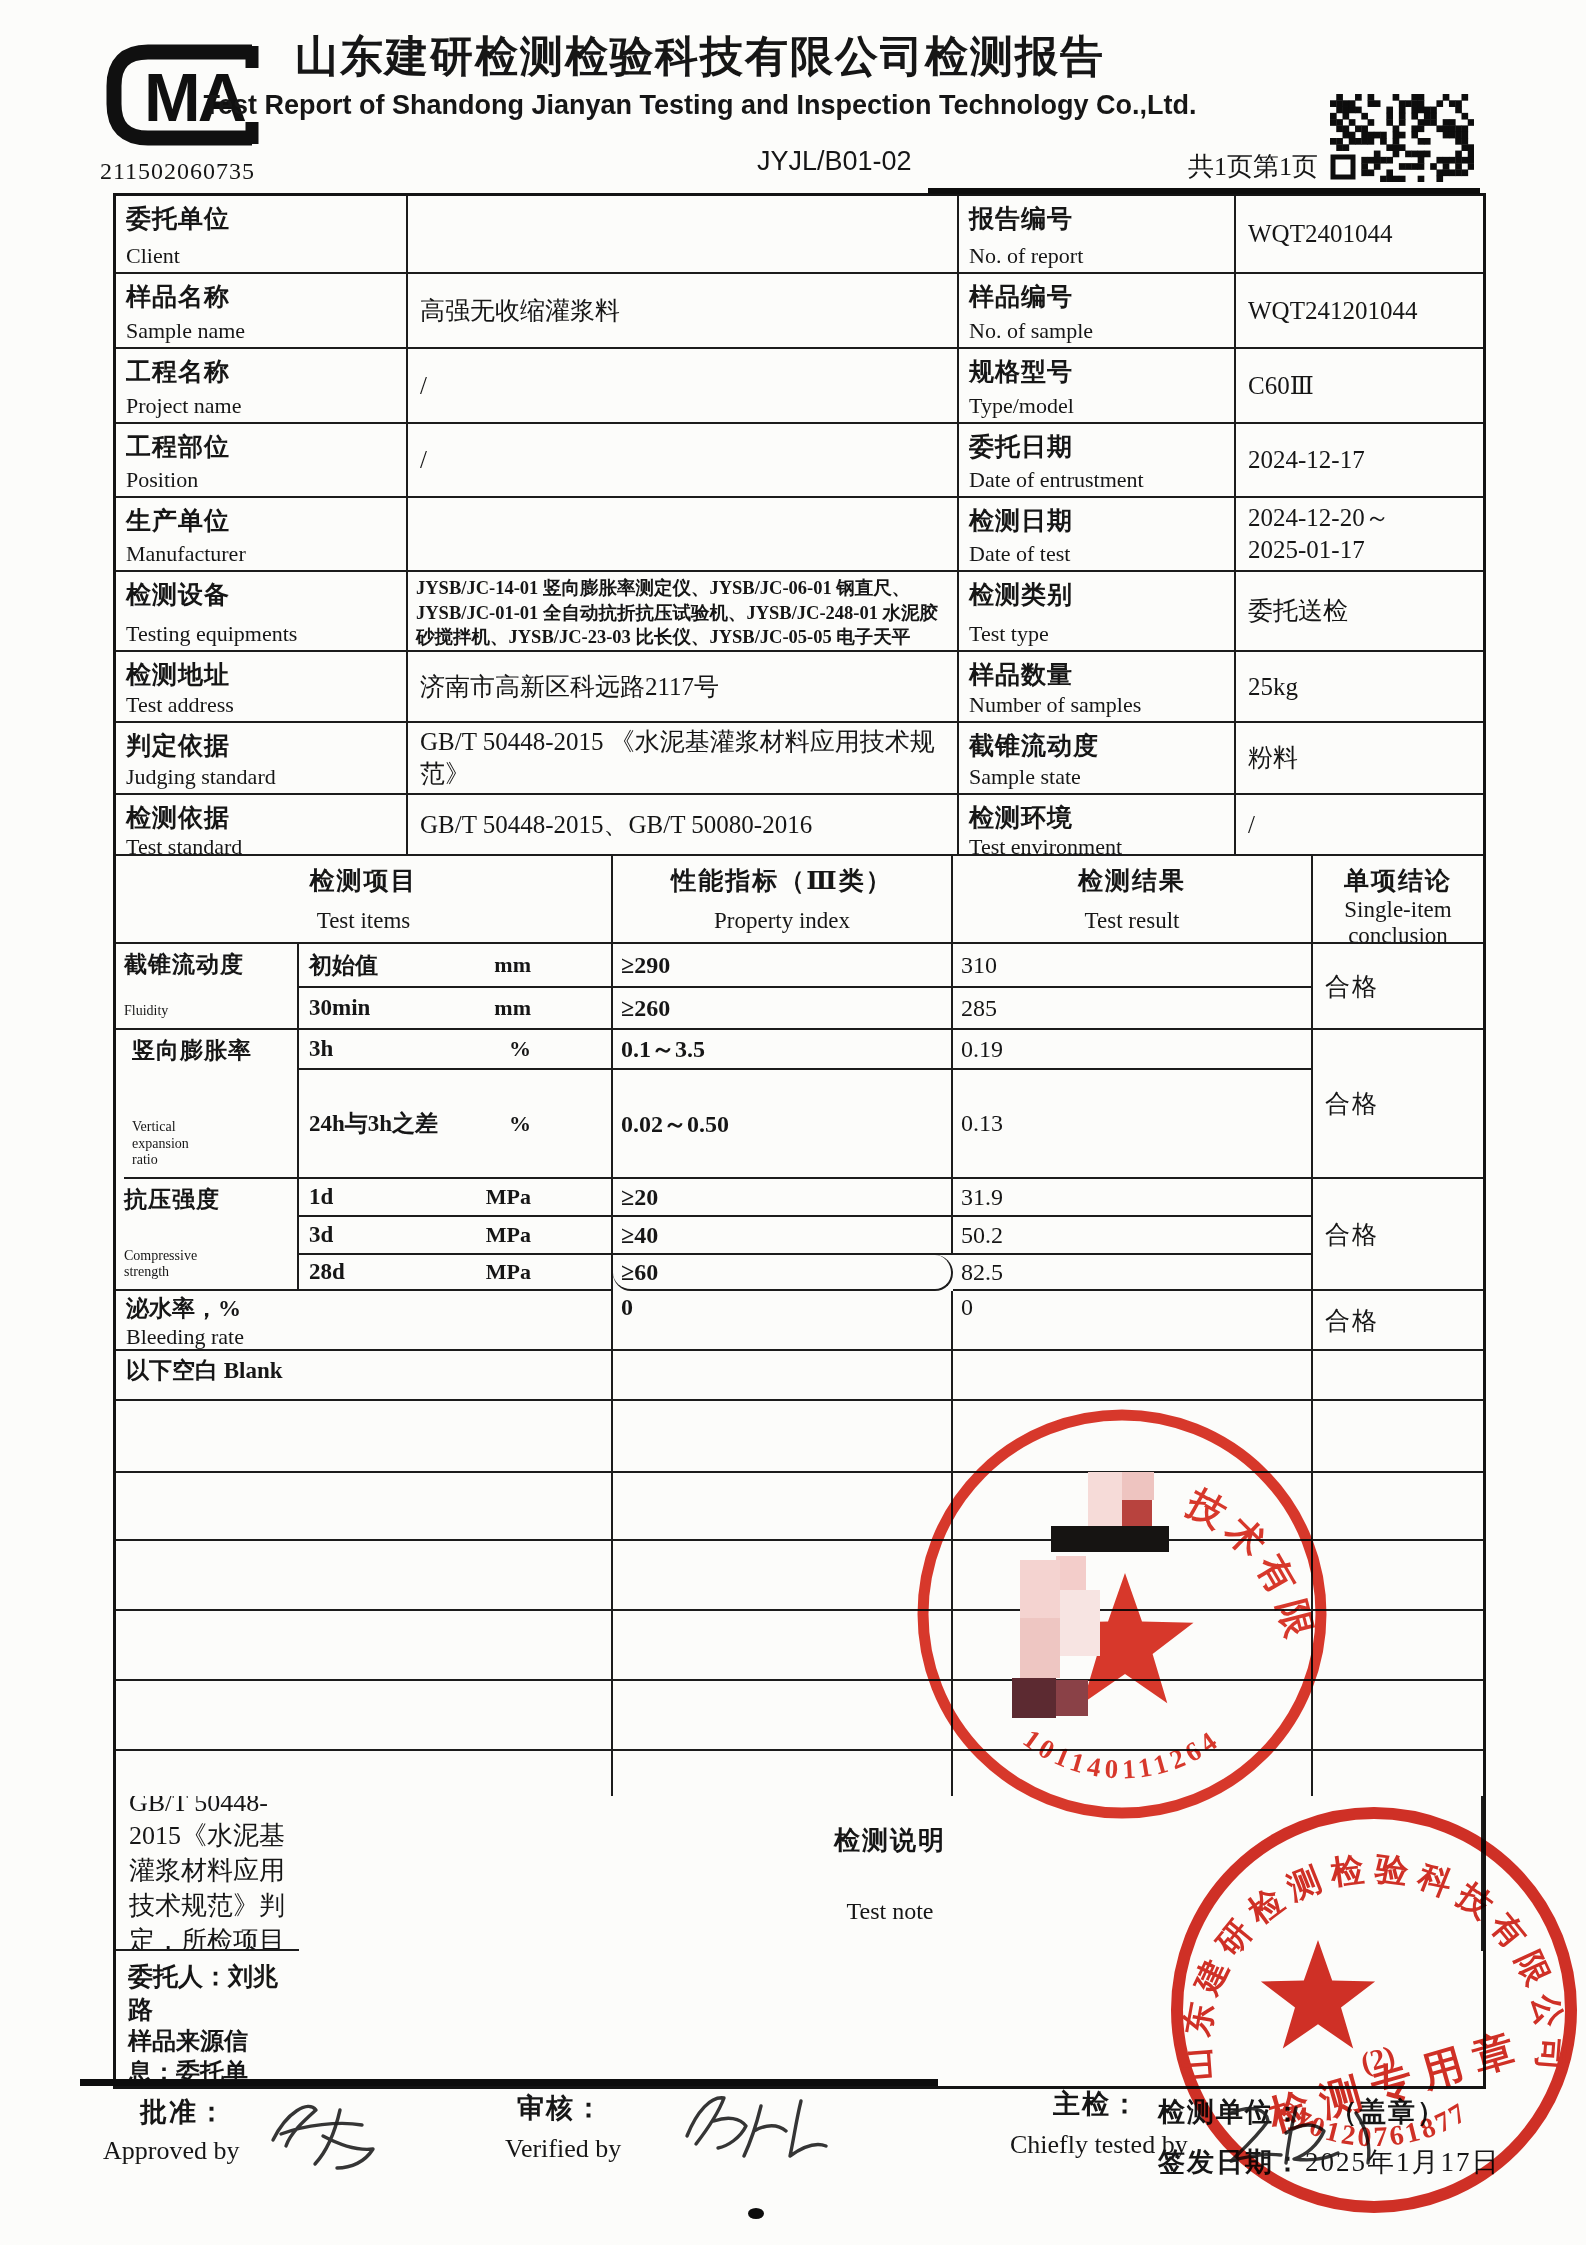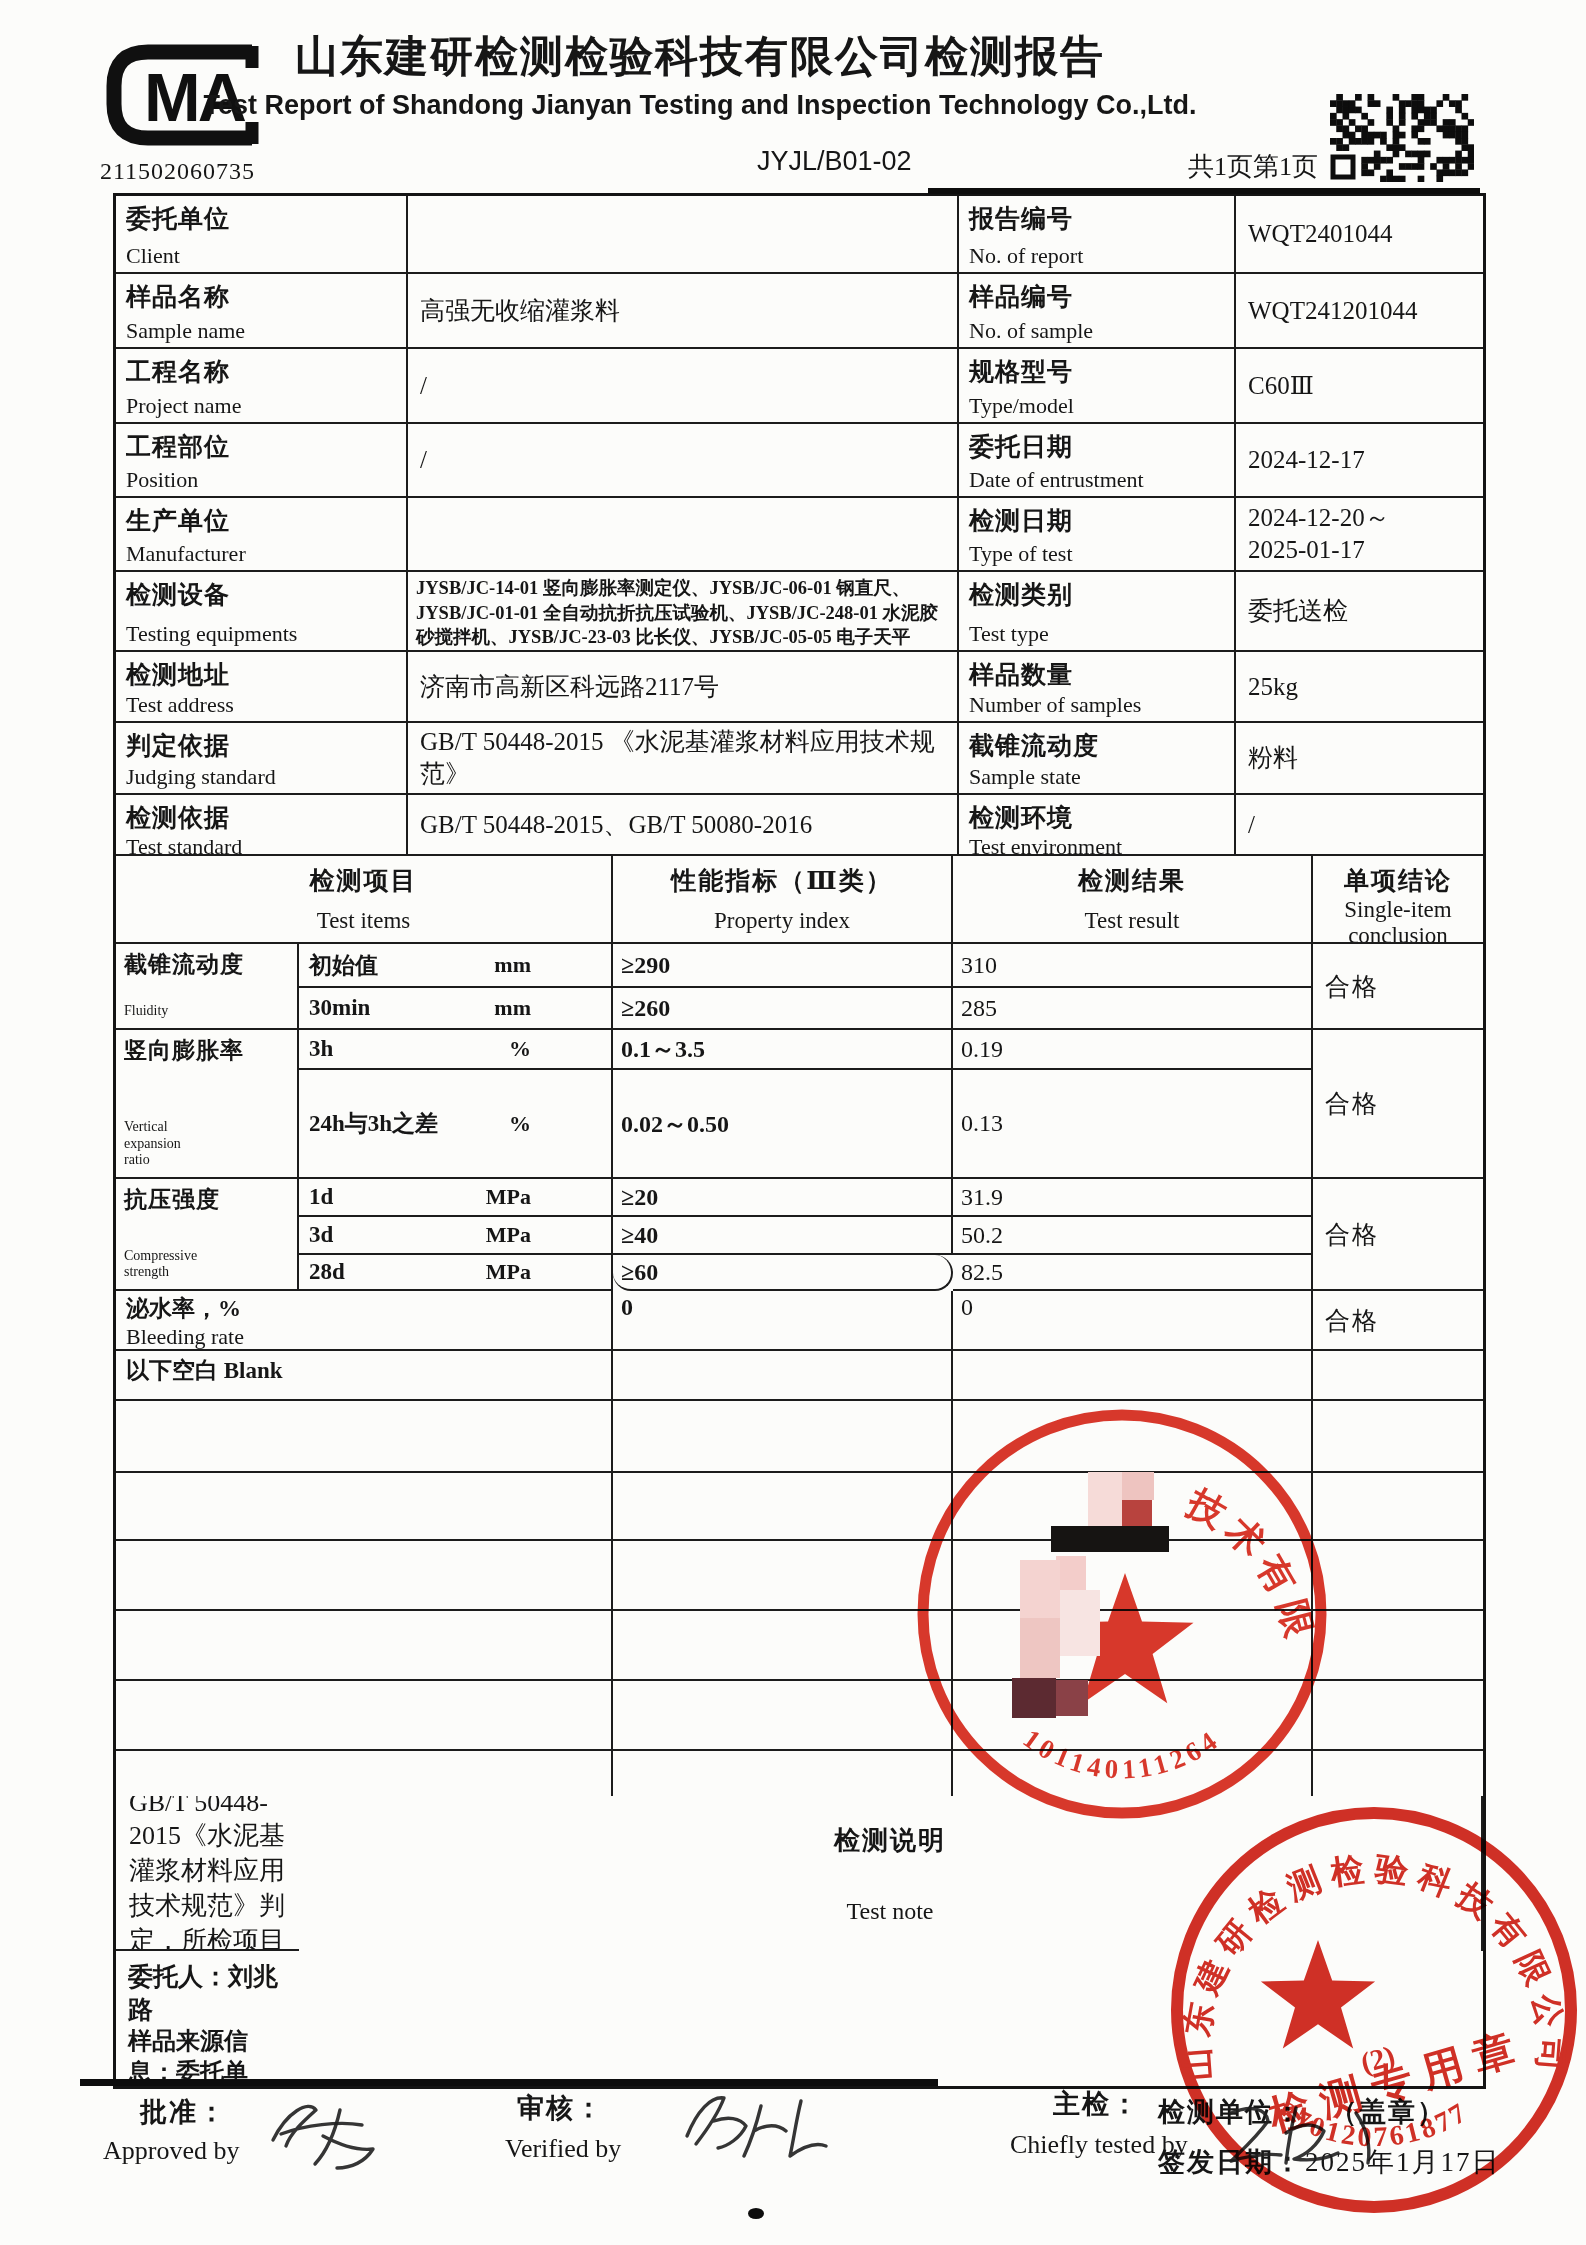--- a/index.html
+++ b/index.html
@@ -304,21 +304,21 @@
         </div>
         <div class="cell lab">
           <span class="cn">生产单位</span>
           <span class="en">Manufacturer</span>
         </div>
         <div class="cell val">
           <span class="t"></span>
         </div>
         <div class="cell lab">
           <span class="cn">检测日期</span>
-          <span class="en">Type of test</span>
+          <span class="en">Date of test</span>
         </div>
         <div class="cell val noR">
           <span class="t">2024-12-20～
 2025-01-17</span>
         </div>
         <div class="cell lab">
           <span class="cn">检测设备</span>
           <span class="en">Testing equipments</span>
         </div>
         <div class="cell val small">
@@ -412,21 +412,21 @@
         </div>
         <div class="cell idx" style="grid-area: 3 / 3;">
           <span class="t">≥260</span>
         </div>
         <div class="cell res" style="grid-area: 3 / 4;">
           <span class="t">285</span>
         </div>
         <div class="cell con noR" style="grid-area: 2 / 5 / span 2;">
           <span class="t">合格</span>
         </div>
-        <div class="cell gname" style="grid-area: 4 / 1 / span 2;">
+        <div class="cell gname" style="grid-area: 4 / 1 / span 2; margin-left: 8px;">
           <span class="cn">竖向膨胀率</span>
           <span class="en">Vertical
 expansion
 ratio</span>
         </div>
         <div class="cell sub" style="grid-area: 4 / 2;">
           <span class="s">3h</span>
           <span class="u">%</span>
         </div>
         <div class="cell idx" style="grid-area: 4 / 3;">

